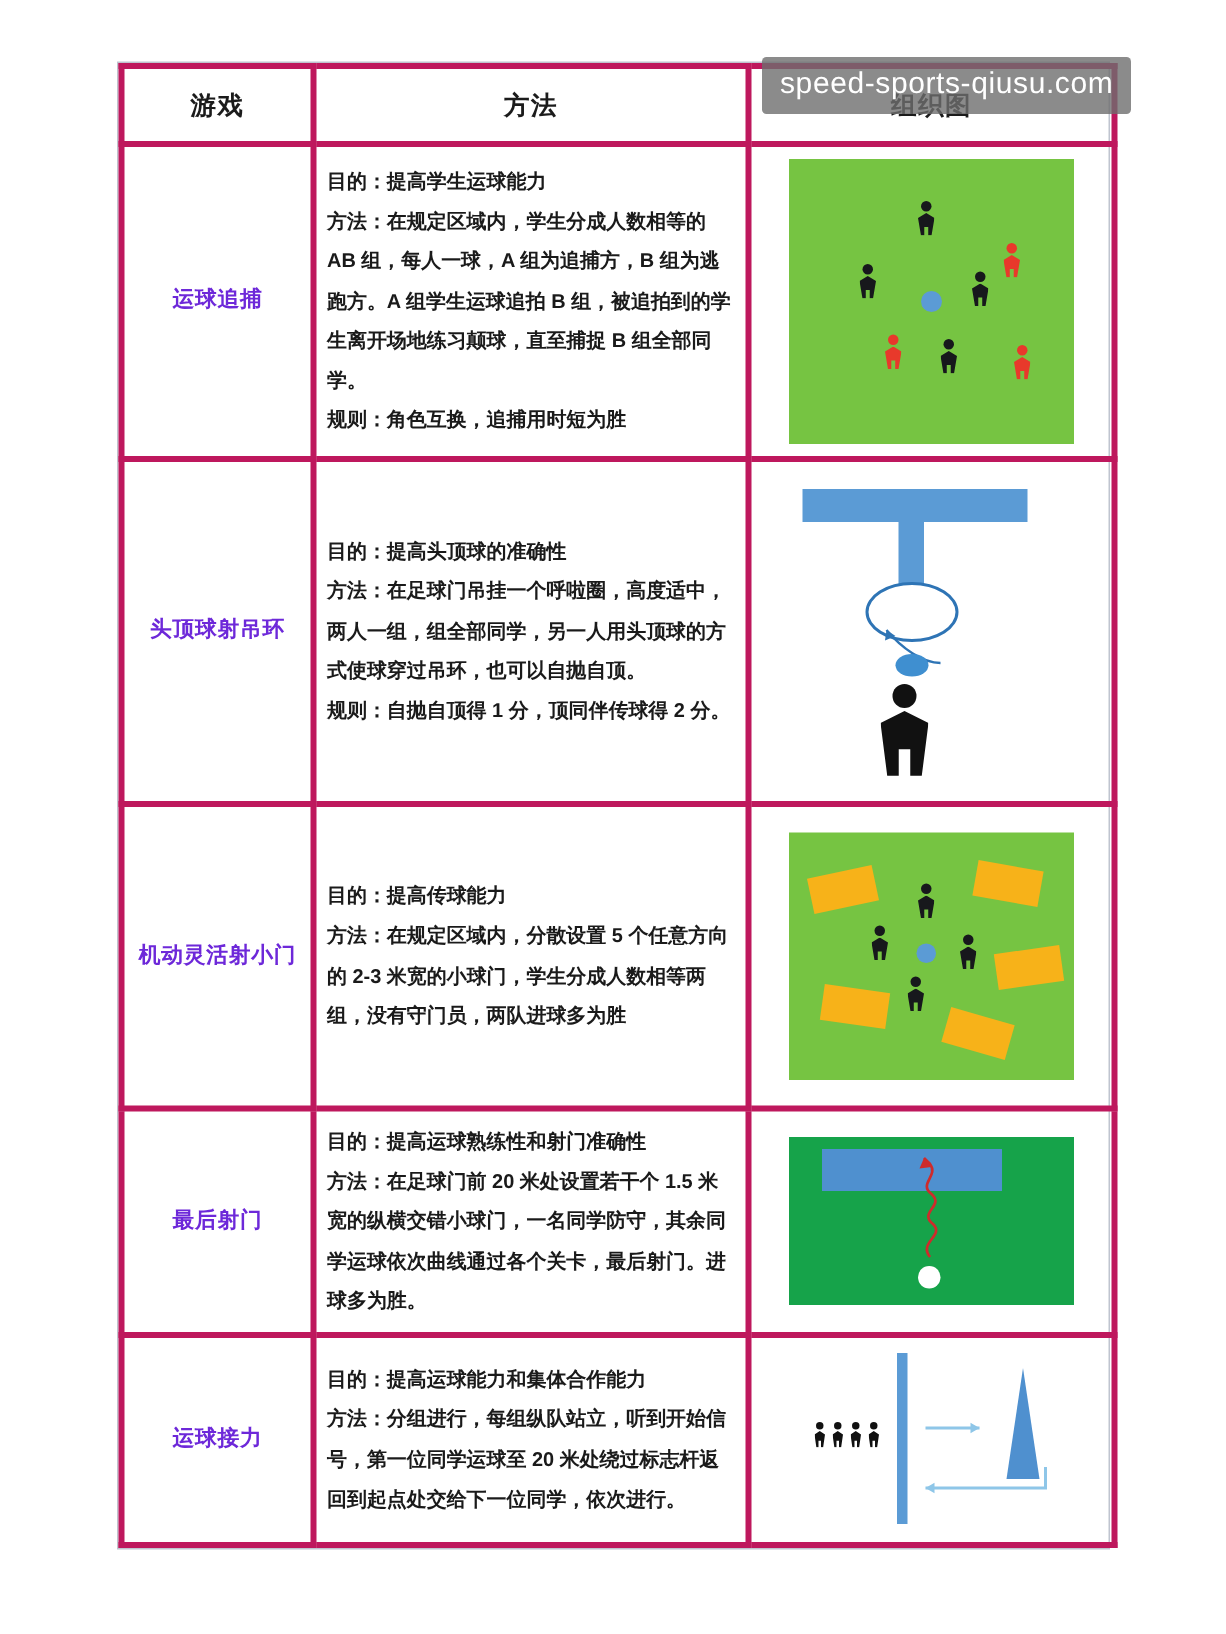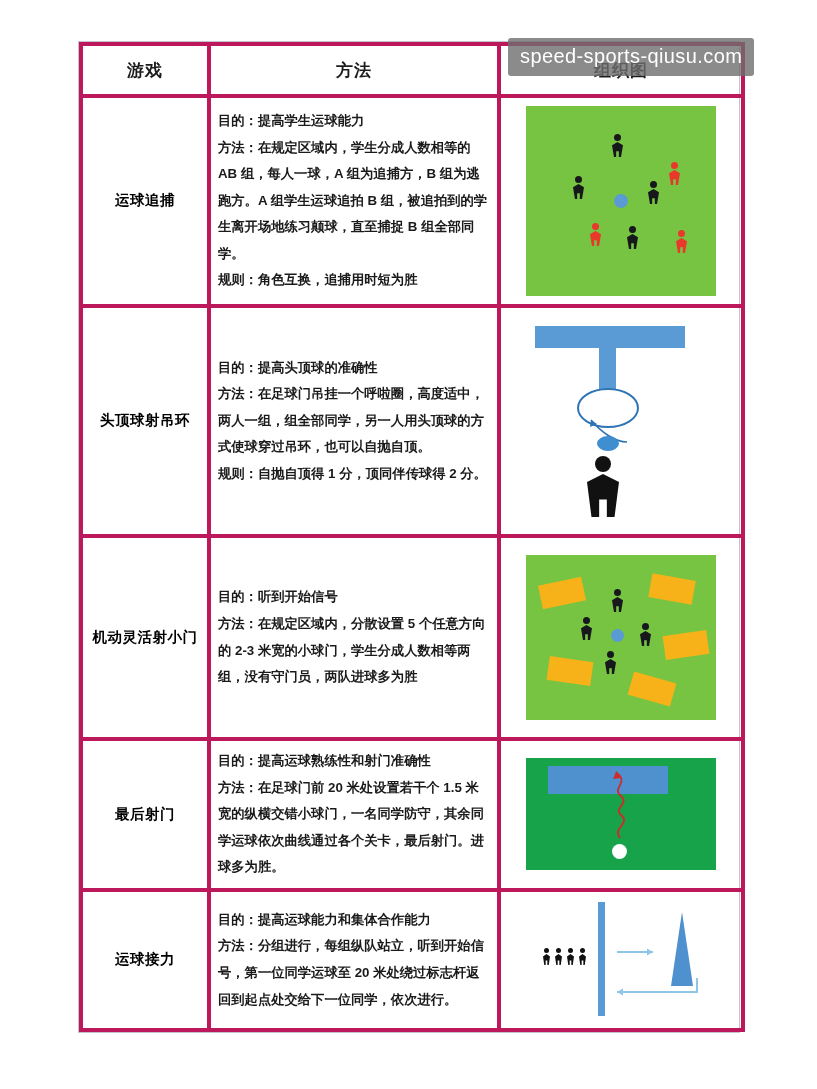--- a/index.html
+++ b/index.html
@@ -45,21 +45,21 @@
     font-size: 17px;
     font-weight: bold;
     color: #1b1b1b;
     letter-spacing: 1px;
   }
 
   .game-name {
     text-align: center;
     font-size: 14.5px;
     font-weight: bold;
-    color: #000000;
+    color: #6d28d9;
     line-height: 1.6;
     padding: 4px 6px;
     letter-spacing: 0.5px;
   }
 
   .method {
     font-size: 13.3px;
     color: #1a1a1a;
     line-height: 2.0;
     padding: 12px 14px 12px 16px;
@@ -219,21 +219,21 @@
                 <div class="head"></div>
                 <div class="body"></div>
               </div>
           </div>
         </td>
       </tr>
 
       <tr style="height:203px">
         <td class="game-name">机动灵活射小门</td>
         <td class="method">
-          <p>目的：听到开始信号</p>
+          <p>目的：提高传球能力</p>
           <p>方法：在规定区域内，分散设置 5 个任意方向的 2-3 米宽的小球门，学生分成人数相等两组，没有守门员，两队进球多为胜</p>
         </td>
         <td class="figcell">
           <div class="fig3">
             <div class="goal" style="left:14px; top:26px; width:44px; height:24px; transform:rotate(-12deg);"></div>
             <div class="goal" style="left:124px; top:22px; width:44px; height:24px; transform:rotate(10deg);"></div>
             <div class="goal" style="left:138px; top:78px; width:44px; height:24px; transform:rotate(-8deg);"></div>
             <div class="goal" style="left:22px; top:104px; width:44px; height:24px; transform:rotate(8deg);"></div>
             <div class="goal" style="left:104px; top:122px; width:44px; height:24px; transform:rotate(16deg);"></div>
             <div class="ball" style="left:85px; top:74px;"></div>

